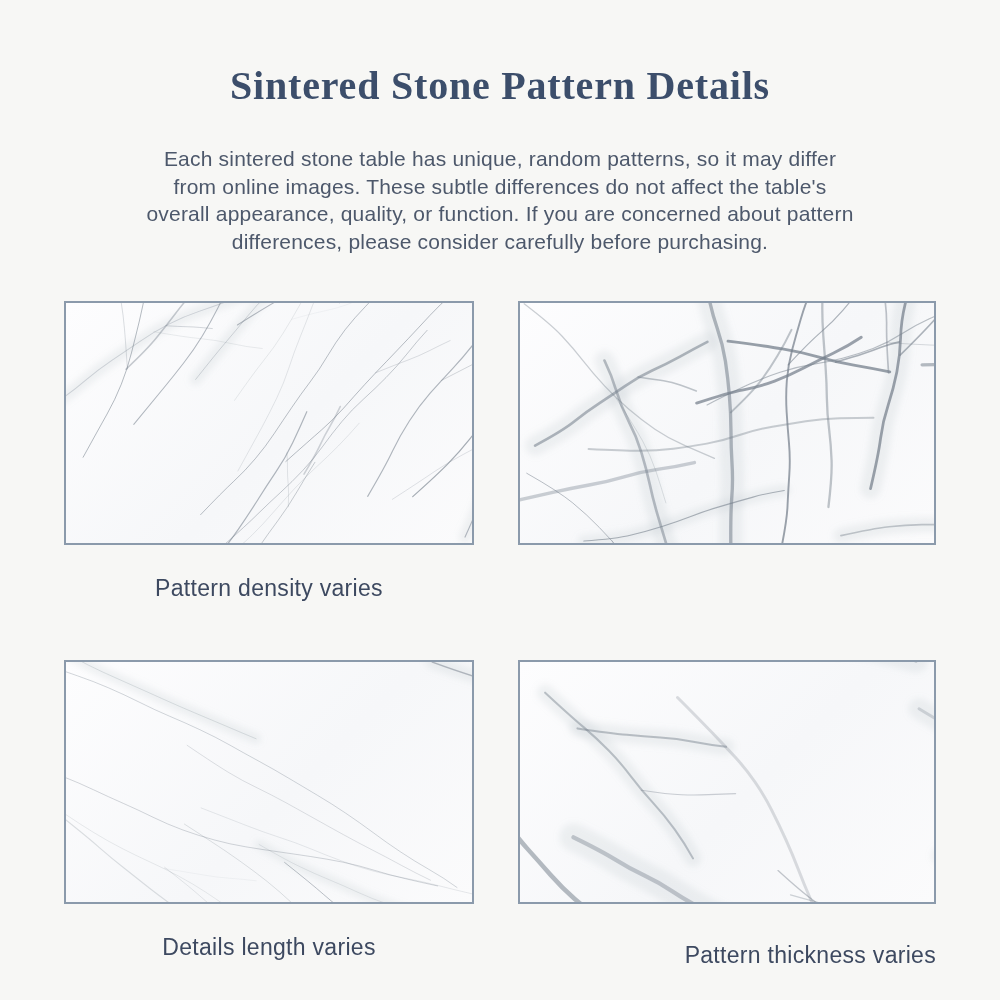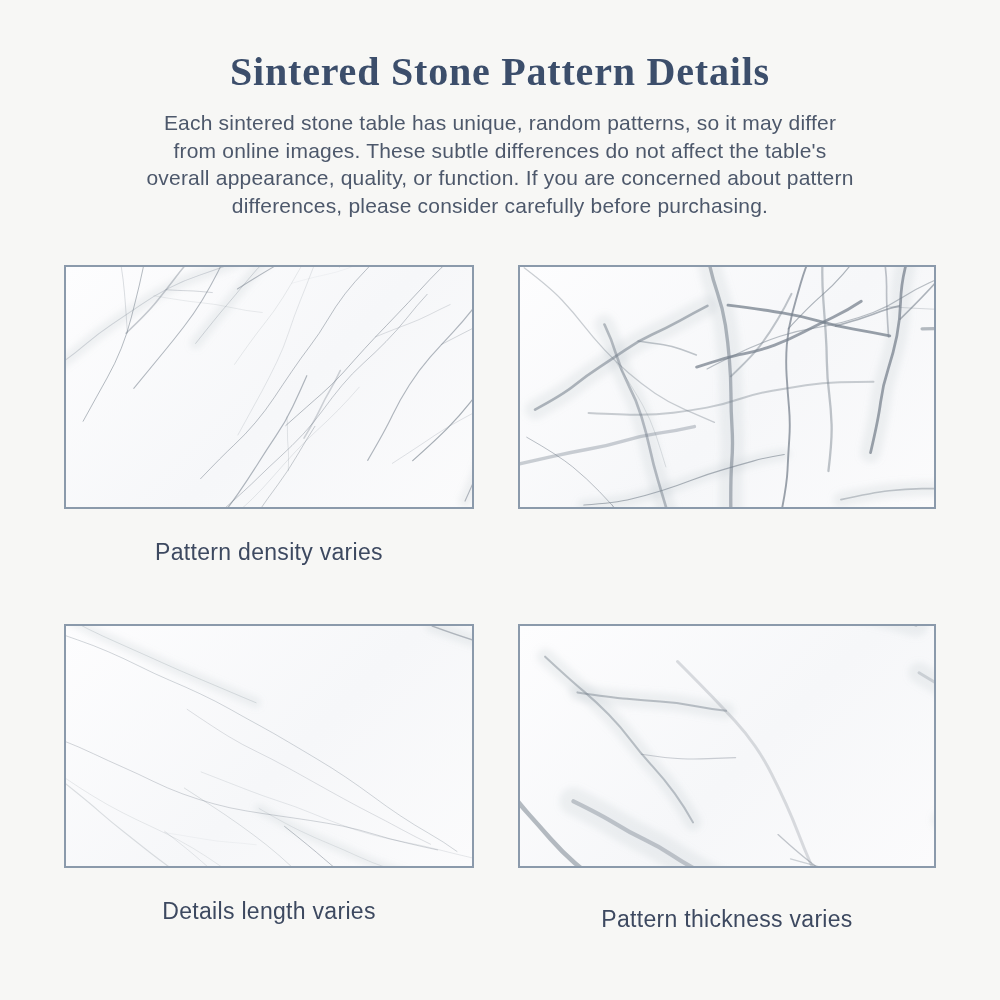--- a/index.html
+++ b/index.html
@@ -4,33 +4,33 @@
 <style>
   * { margin:0; padding:0; box-sizing:border-box; }
   html,body { width:1000px; height:1000px; }
   body {
     background: var(--background, #f7f7f5);
     font-family: "Liberation Sans", sans-serif;
     -webkit-font-smoothing: antialiased;
   }
   .page {
     width:1000px; height:1000px; overflow:hidden;
-    padding-top:48px;
+    padding-top:62px;
     background: var(--background, #f7f7f5);
   }
   .title {
     font-family:"Liberation Serif", serif;
     font-weight:700;
     font-size:40px;
     letter-spacing:0.8px;
     color: var(--accent, #3c4e6b);
     text-align:center;
   }
   .desc {
-    margin:14px auto 0;
+    margin:36px auto 0;
     width:940px;
     font-size:21px;
     line-height:1.31;
     letter-spacing:0.2px;
     color: var(--text, #4d586b);
     text-align:center;
     white-space:pre-line;
   }
   .grid {
     width:872px;
@@ -50,21 +50,21 @@
   }
   .frame svg { position:absolute; left:0; top:0; width:100%; height:100%; display:block; }
   figcaption {
     margin-top:30px;
     text-align:center;
     font-size:23px;
     font-weight:500;
     letter-spacing:0.3px;
     color: var(--caption, #3d4960);
   }
-  .cap-low { margin-top:38px; }
+  .cap-low { margin-top:38px;text-align:right; }
 </style>
 </head>
 <body>
 
 <div class="page">
 
   <h1 class="title">Sintered Stone Pattern Details</h1>
 
   <p class="desc">Each sintered stone table has unique, random patterns, so it may differ
 from online images. These subtle differences do not affect the table's

